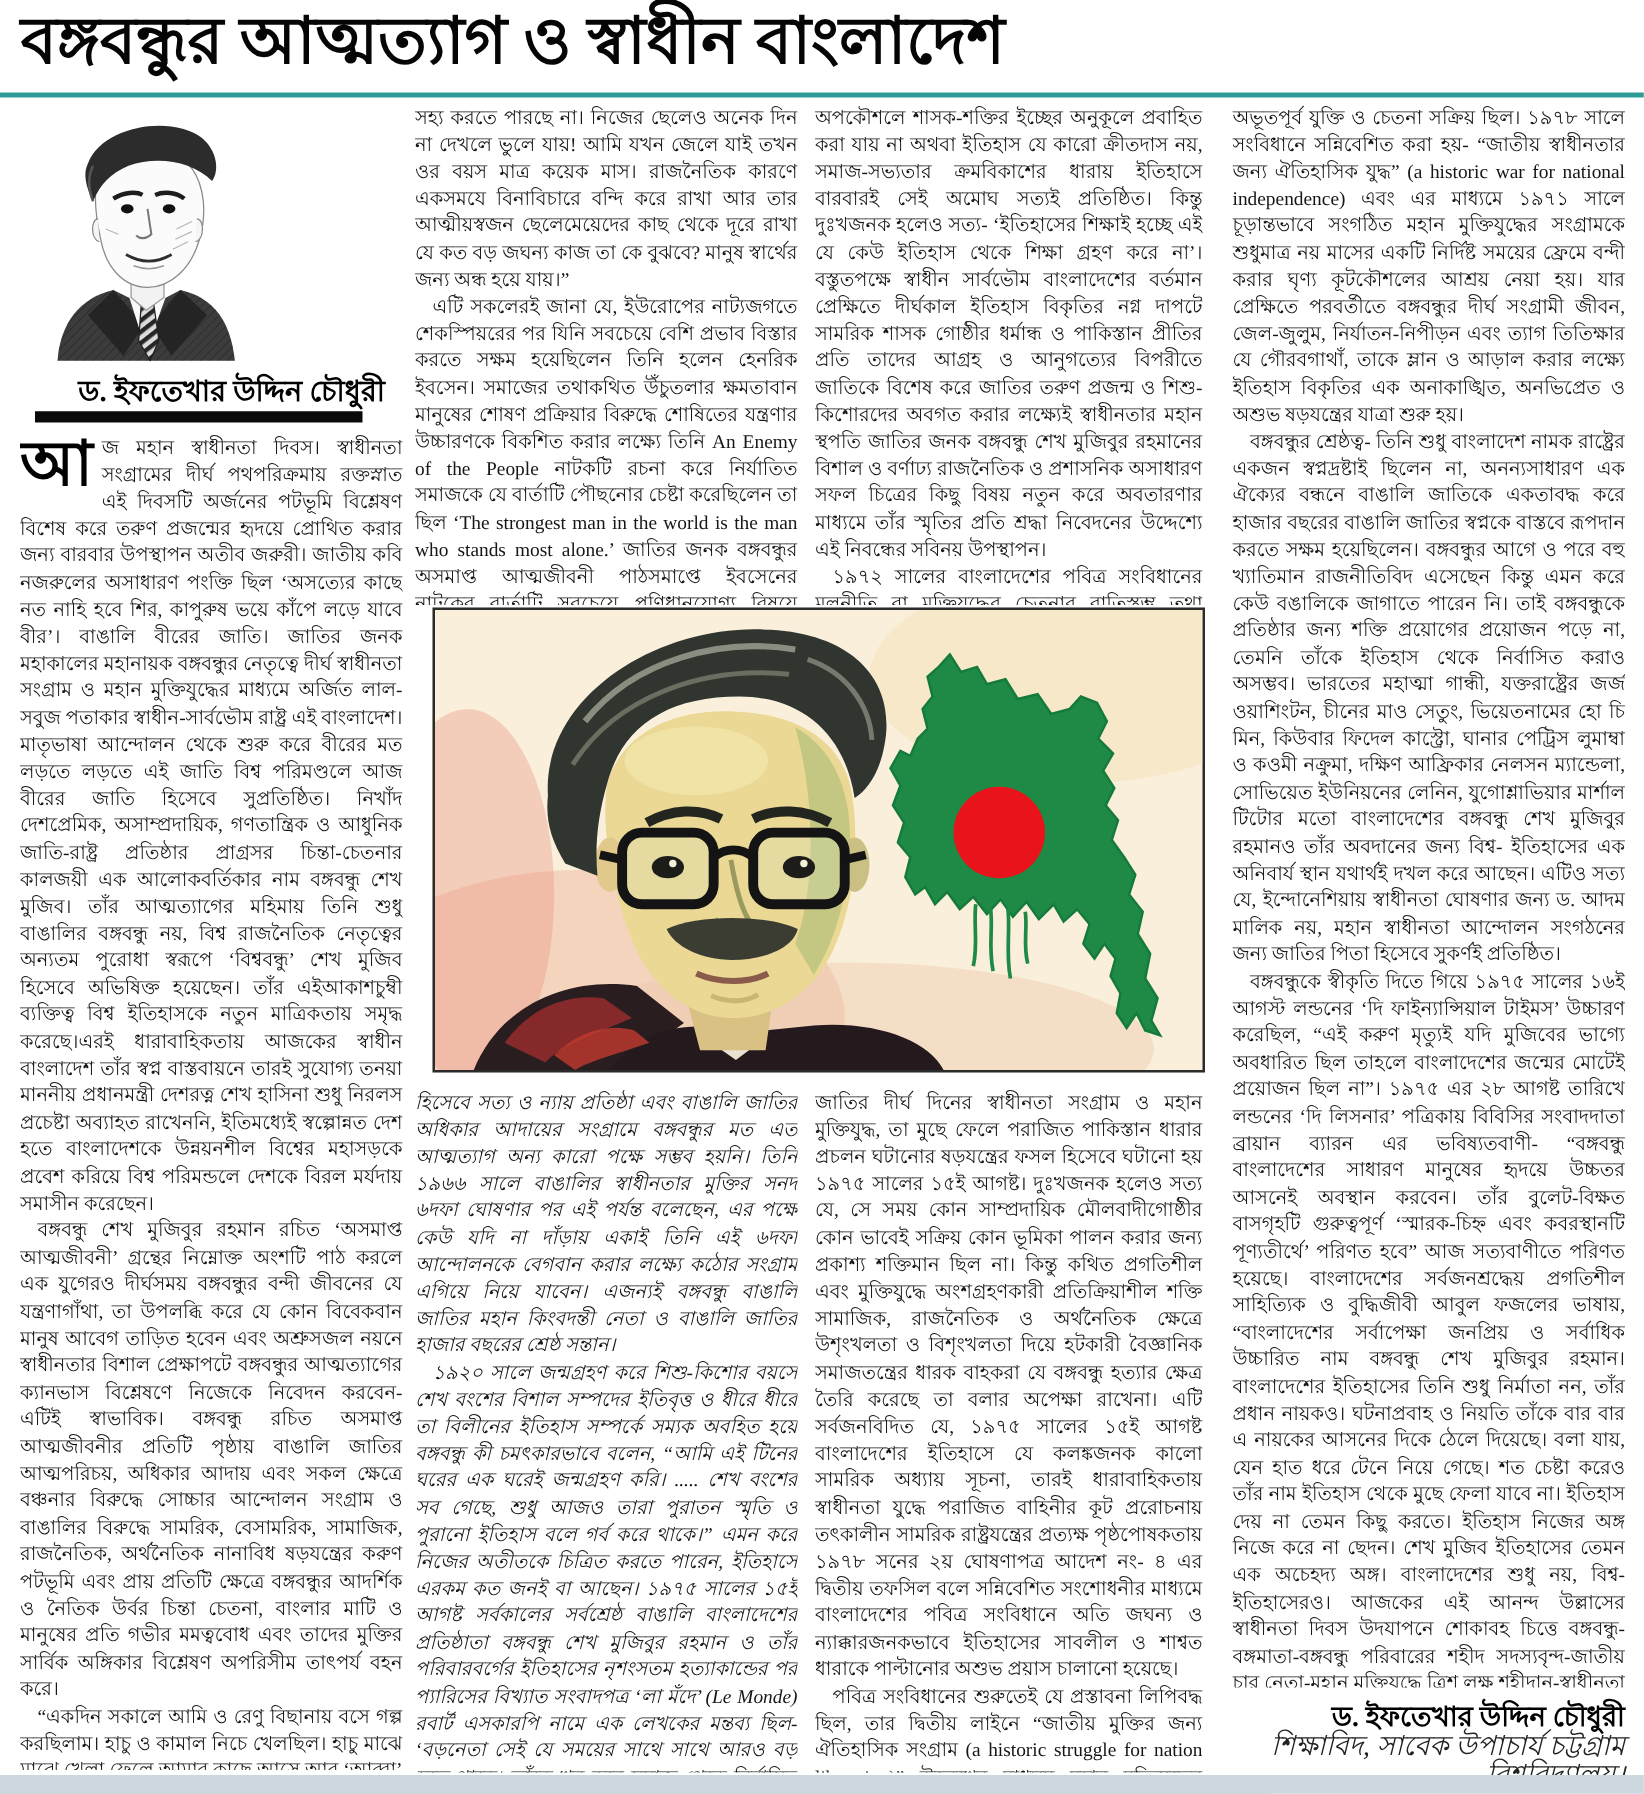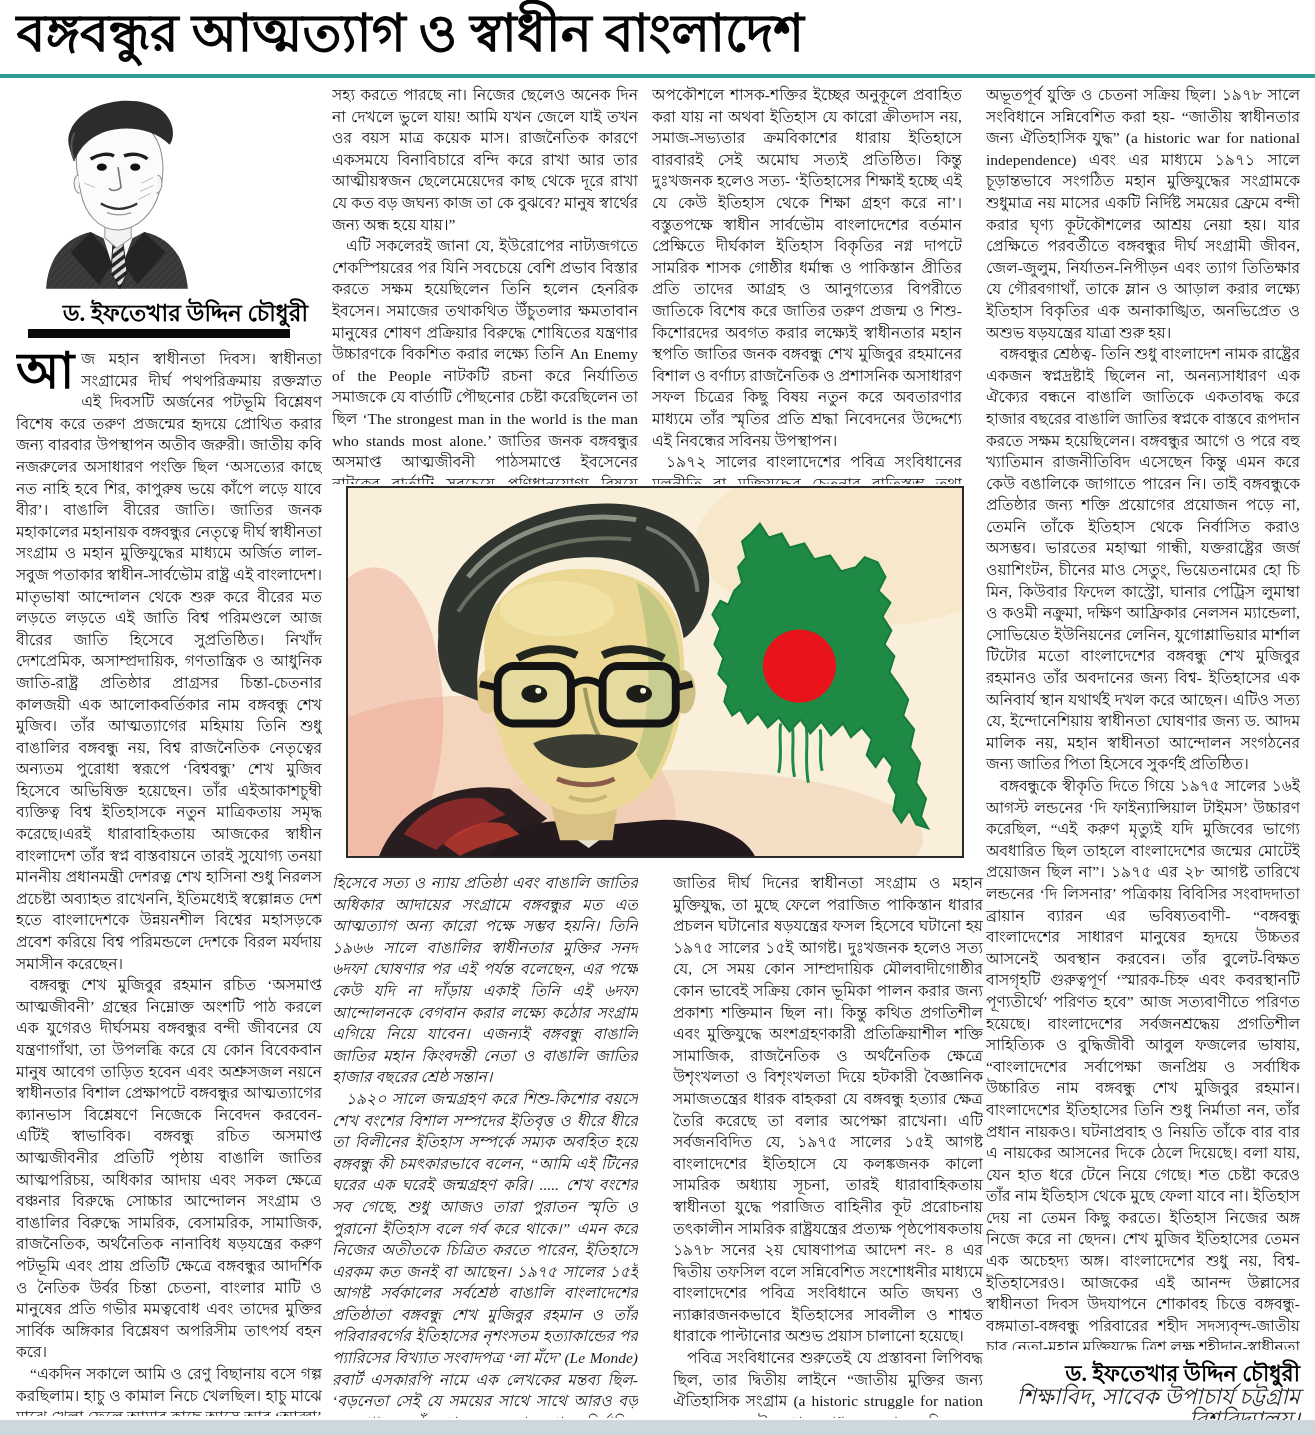--- a/index.html
+++ b/index.html
@@ -21,21 +21,21 @@
   .name-rule { left:28px; top:329px; width:262px; height:9px; background:#0a0a0a; }
 
   .tcol {
     position:absolute; text-align:justify; font-size:15.5px; line-height:21.6px;
     color:#161616; overflow:hidden; word-break:break-word;
   }
   #col1    { left:16px;  top:348px; width:306px; height:1068px; }
   #col2top { left:332px; top:84px;  width:306px; height:400px; }
   #col3top { left:652px; top:84px;  width:310px; height:400px; }
   #col2bot { left:332px; top:872px; width:306px; height:546px;font-style:italic; }
-  #col3bot { left:652px; top:872px; width:310px; height:546px;margin-left:21px; }
+  #col3bot { left:652px; top:872px; width:310px; height:546px; }
   #col4    { left:986px; top:84px;  width:314px; height:1266px; }
 
   .para { margin:0; }
   .para.ind { text-indent:14px; }
   .dropcap {
     float:left; font-size:50px; line-height:42px; padding:2px 7px 0 0;
     font-weight:600; color:#000;
   }
 
   .illustration {

